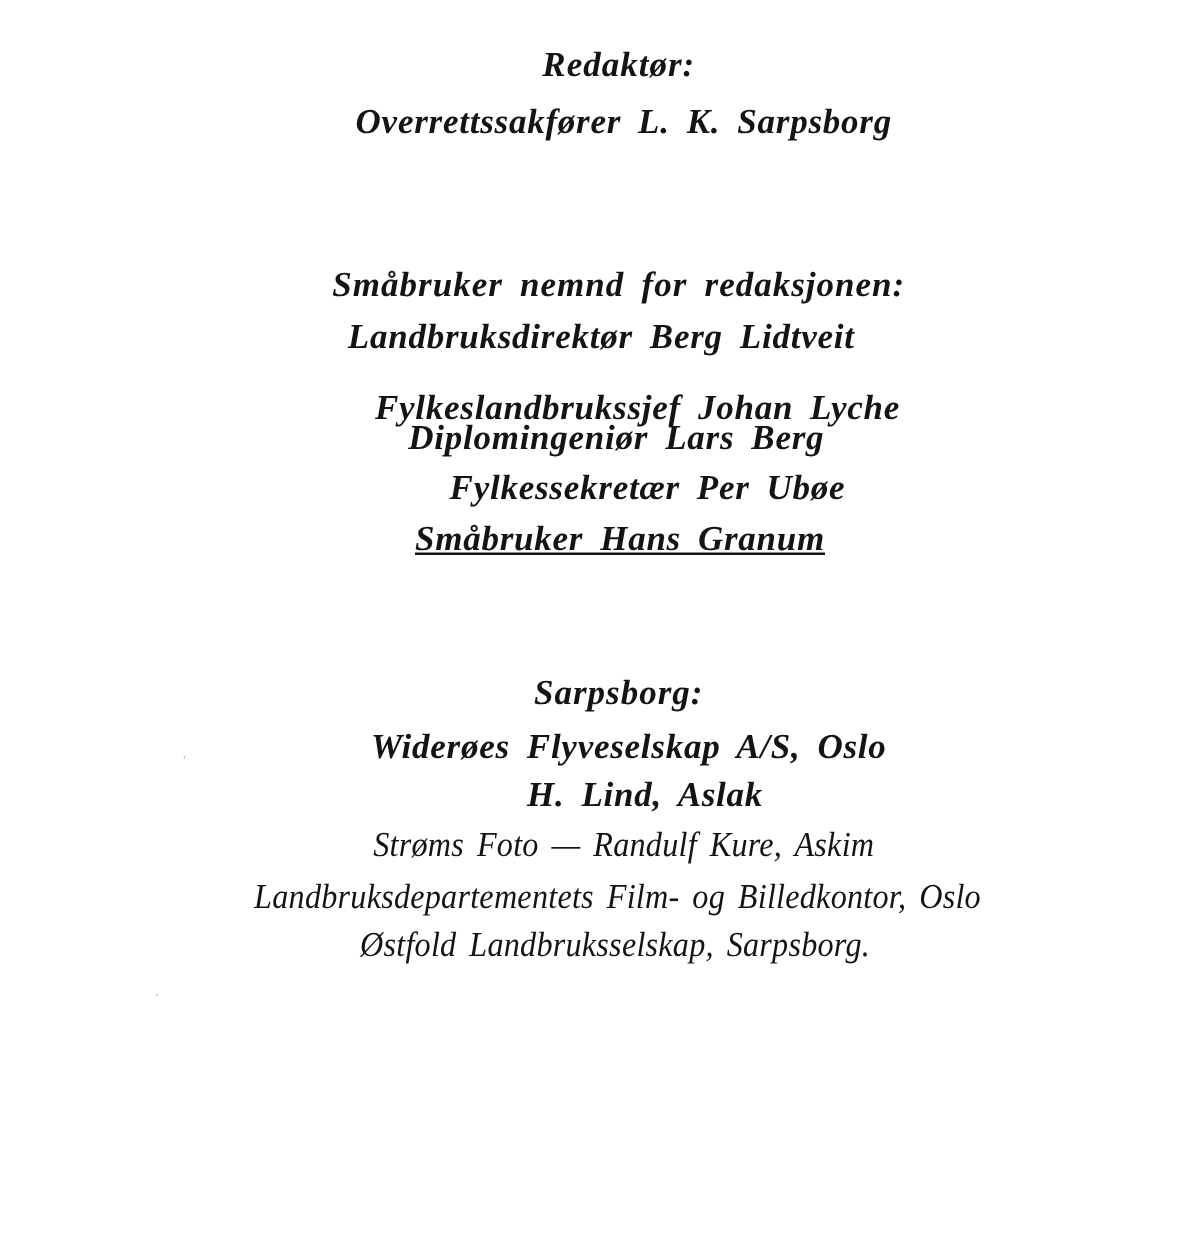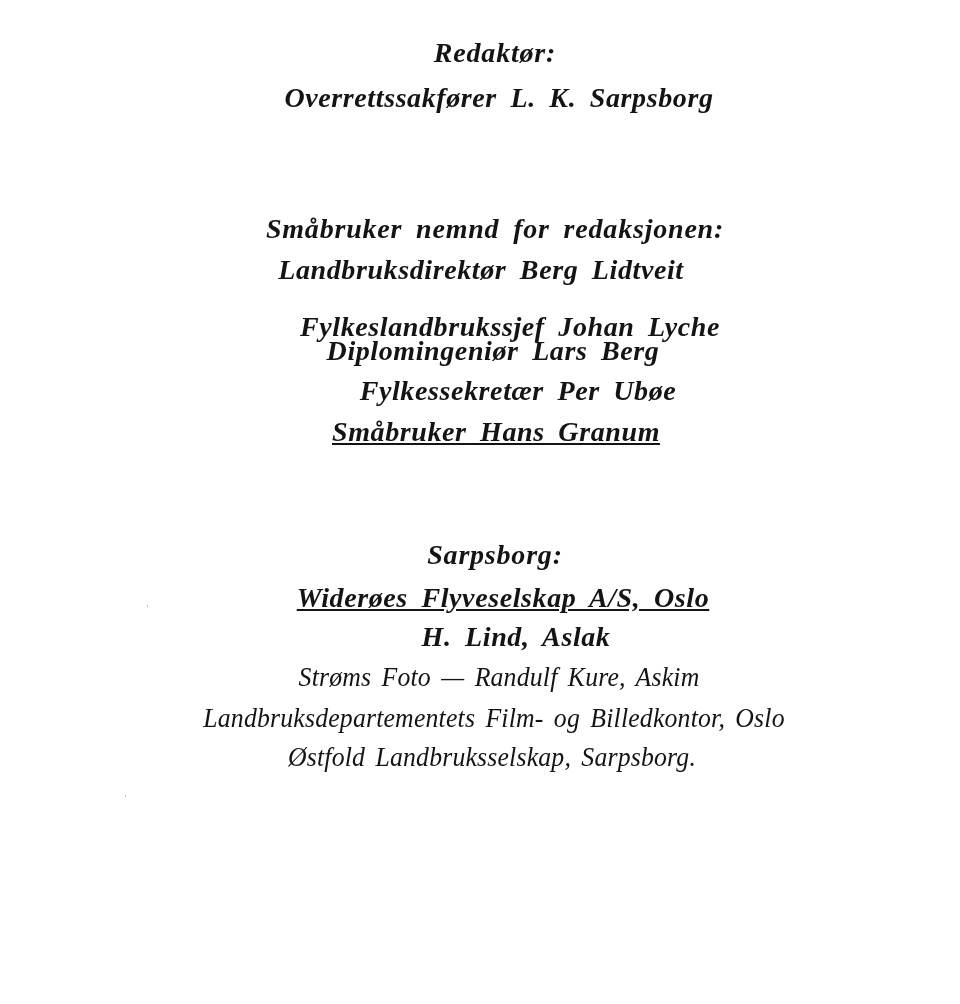--- a/index.html
+++ b/index.html
@@ -48,21 +48,21 @@
   <div class="line heading" style="left:495px; top:212px;">Småbruker nemnd for redaksjonen:</div>
   <div class="line" style="left:481px; top:253px;">Landbruksdirektør Berg Lidtveit</div>
   <div class="line" style="left:510px; top:294px;margin-top:16px;">Fylkeslandbrukssjef Johan Lyche</div>
   <div class="line" style="left:493px; top:334px;font-style:italic;">Diplomingeniør Lars Berg</div>
   <div class="line" style="left:482px; top:374px;margin-left:36px;">Fylkessekretær Per Ubøe</div>
   <div class="line" style="left:496px; top:415px;text-decoration:underline;">Småbruker Hans Granum</div>
 </section>
 
 <section>
   <div class="line heading" style="left:495px; top:538px;">Sarpsborg:</div>
-  <div class="line" style="left:503px; top:581px;text-decoration:underline;">Widerøes Flyveselskap A/S, Oslo</div>
+  <div class="line" style="left:503px; top:581px;">Widerøes Flyveselskap A/S, Oslo</div>
   <div class="line" style="left:516px; top:620px;">H. Lind, Aslak</div>
   <div class="line condensed" style="left:499px; top:660px;">Strøms Foto — Randulf Kure, Askim</div>
   <div class="line condensed" style="left:494px; top:701px;">Landbruksdepartementets Film- og Billedkontor, Oslo</div>
   <div class="line condensed" style="left:492px; top:740px;">Østfold Landbruksselskap, Sarpsborg.</div>
 </section>
 
 <div class="speck" style="left:147px; top:605px;"></div>
 <div class="speck" style="left:125px; top:795px;"></div>
 
 </body></html>

